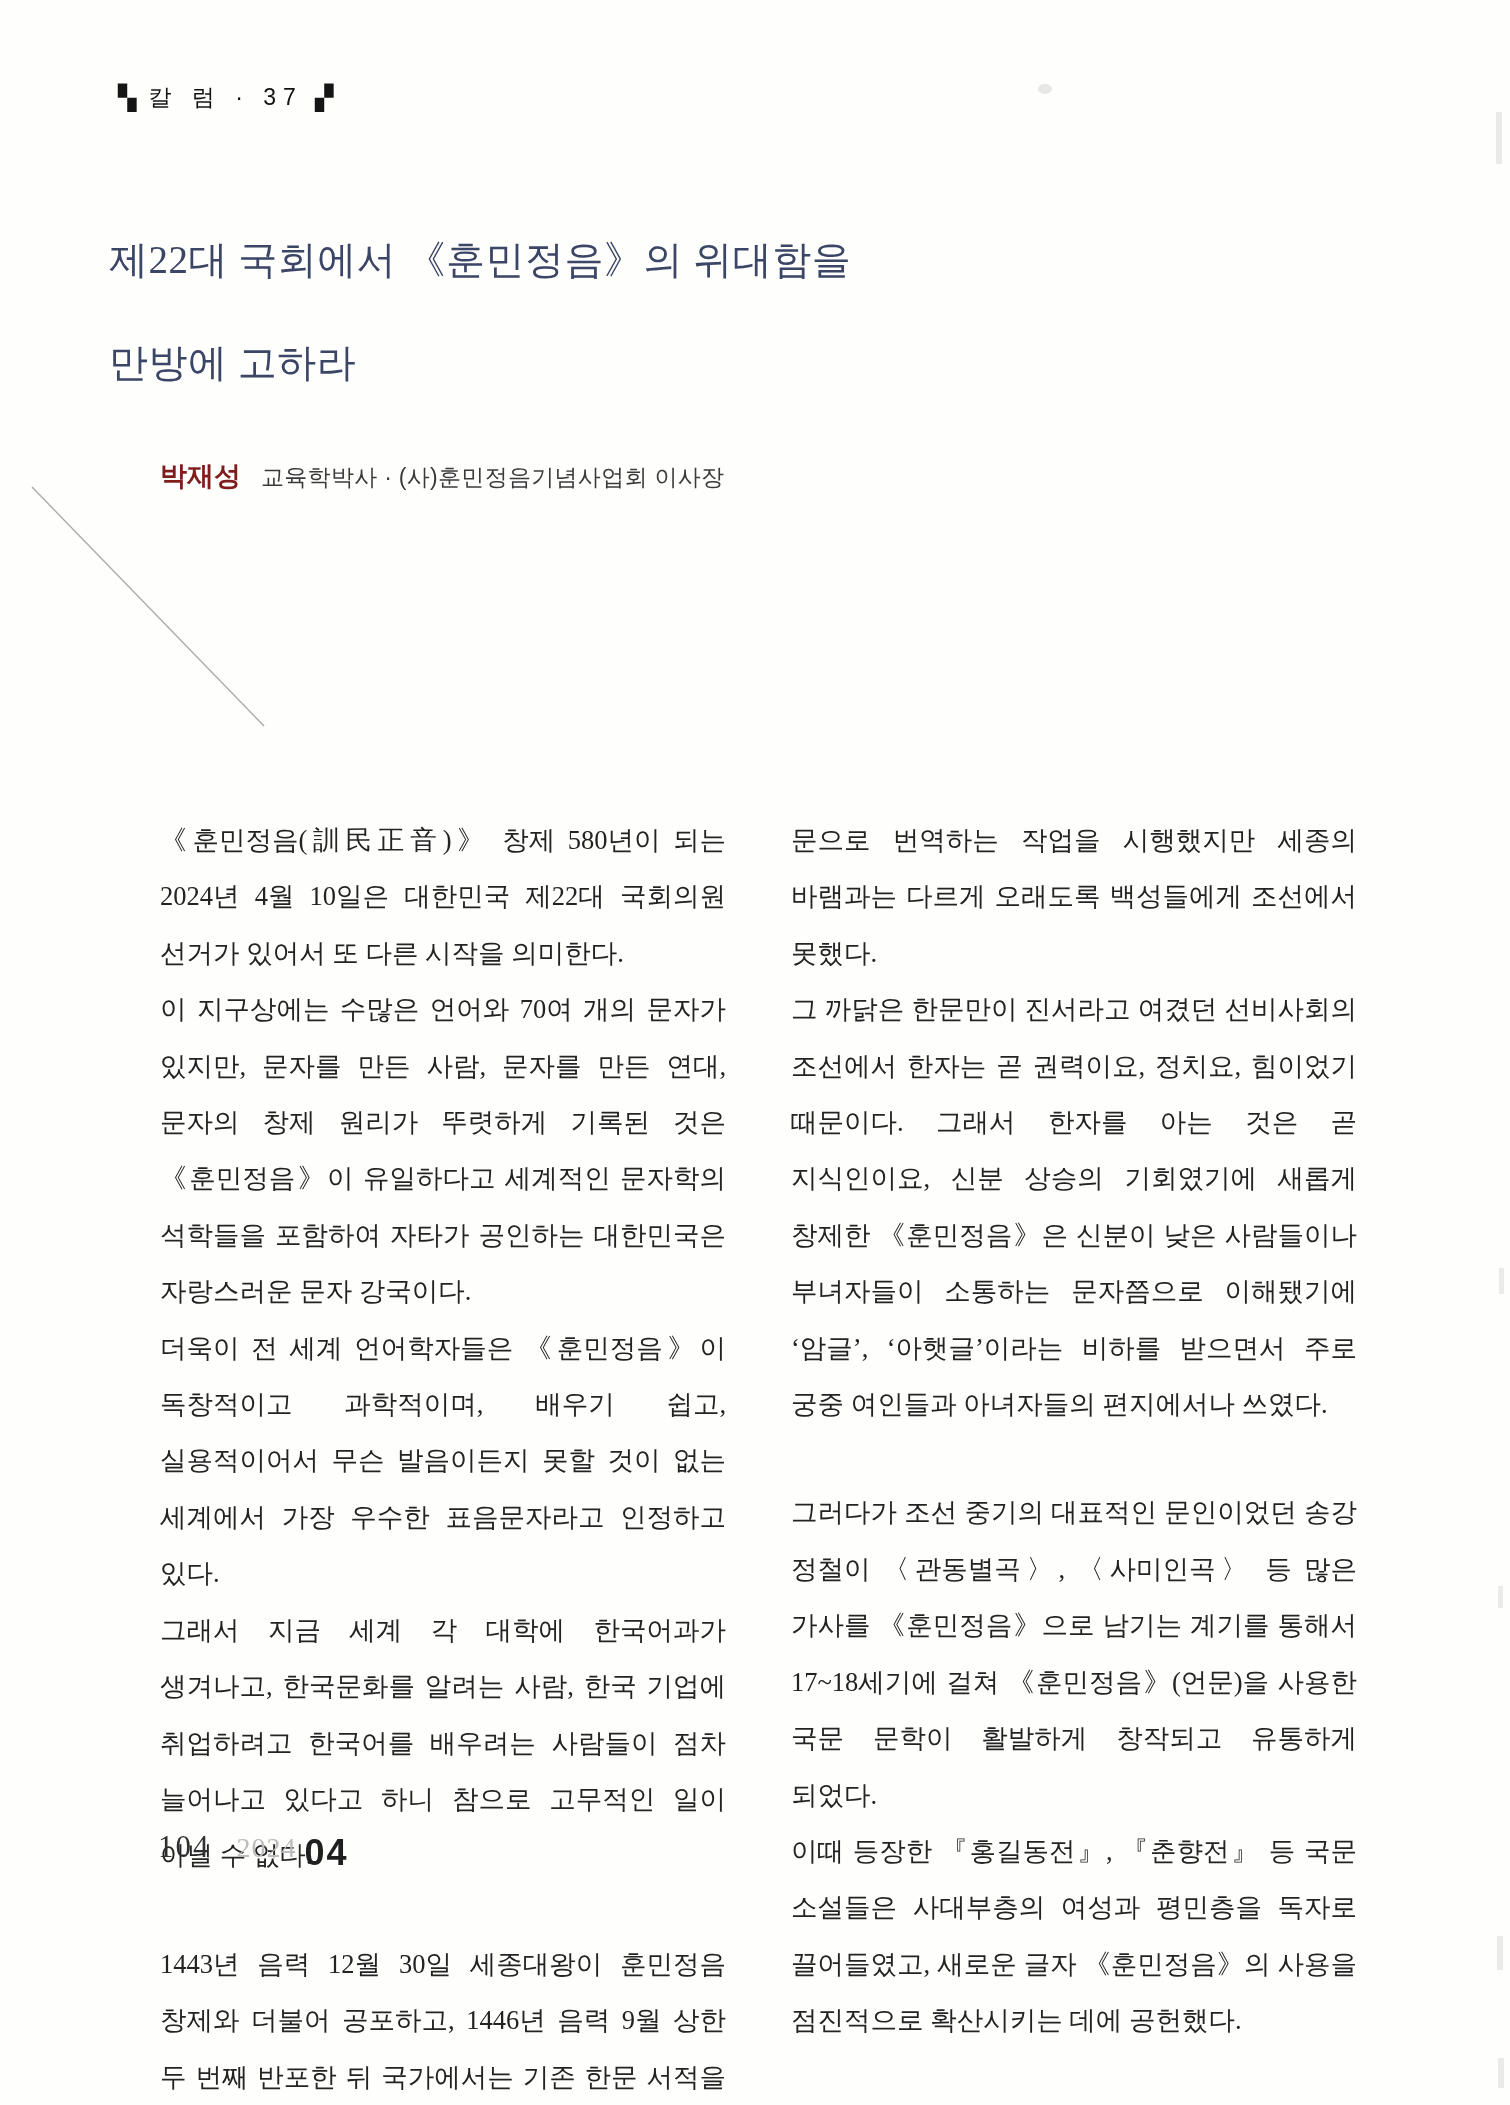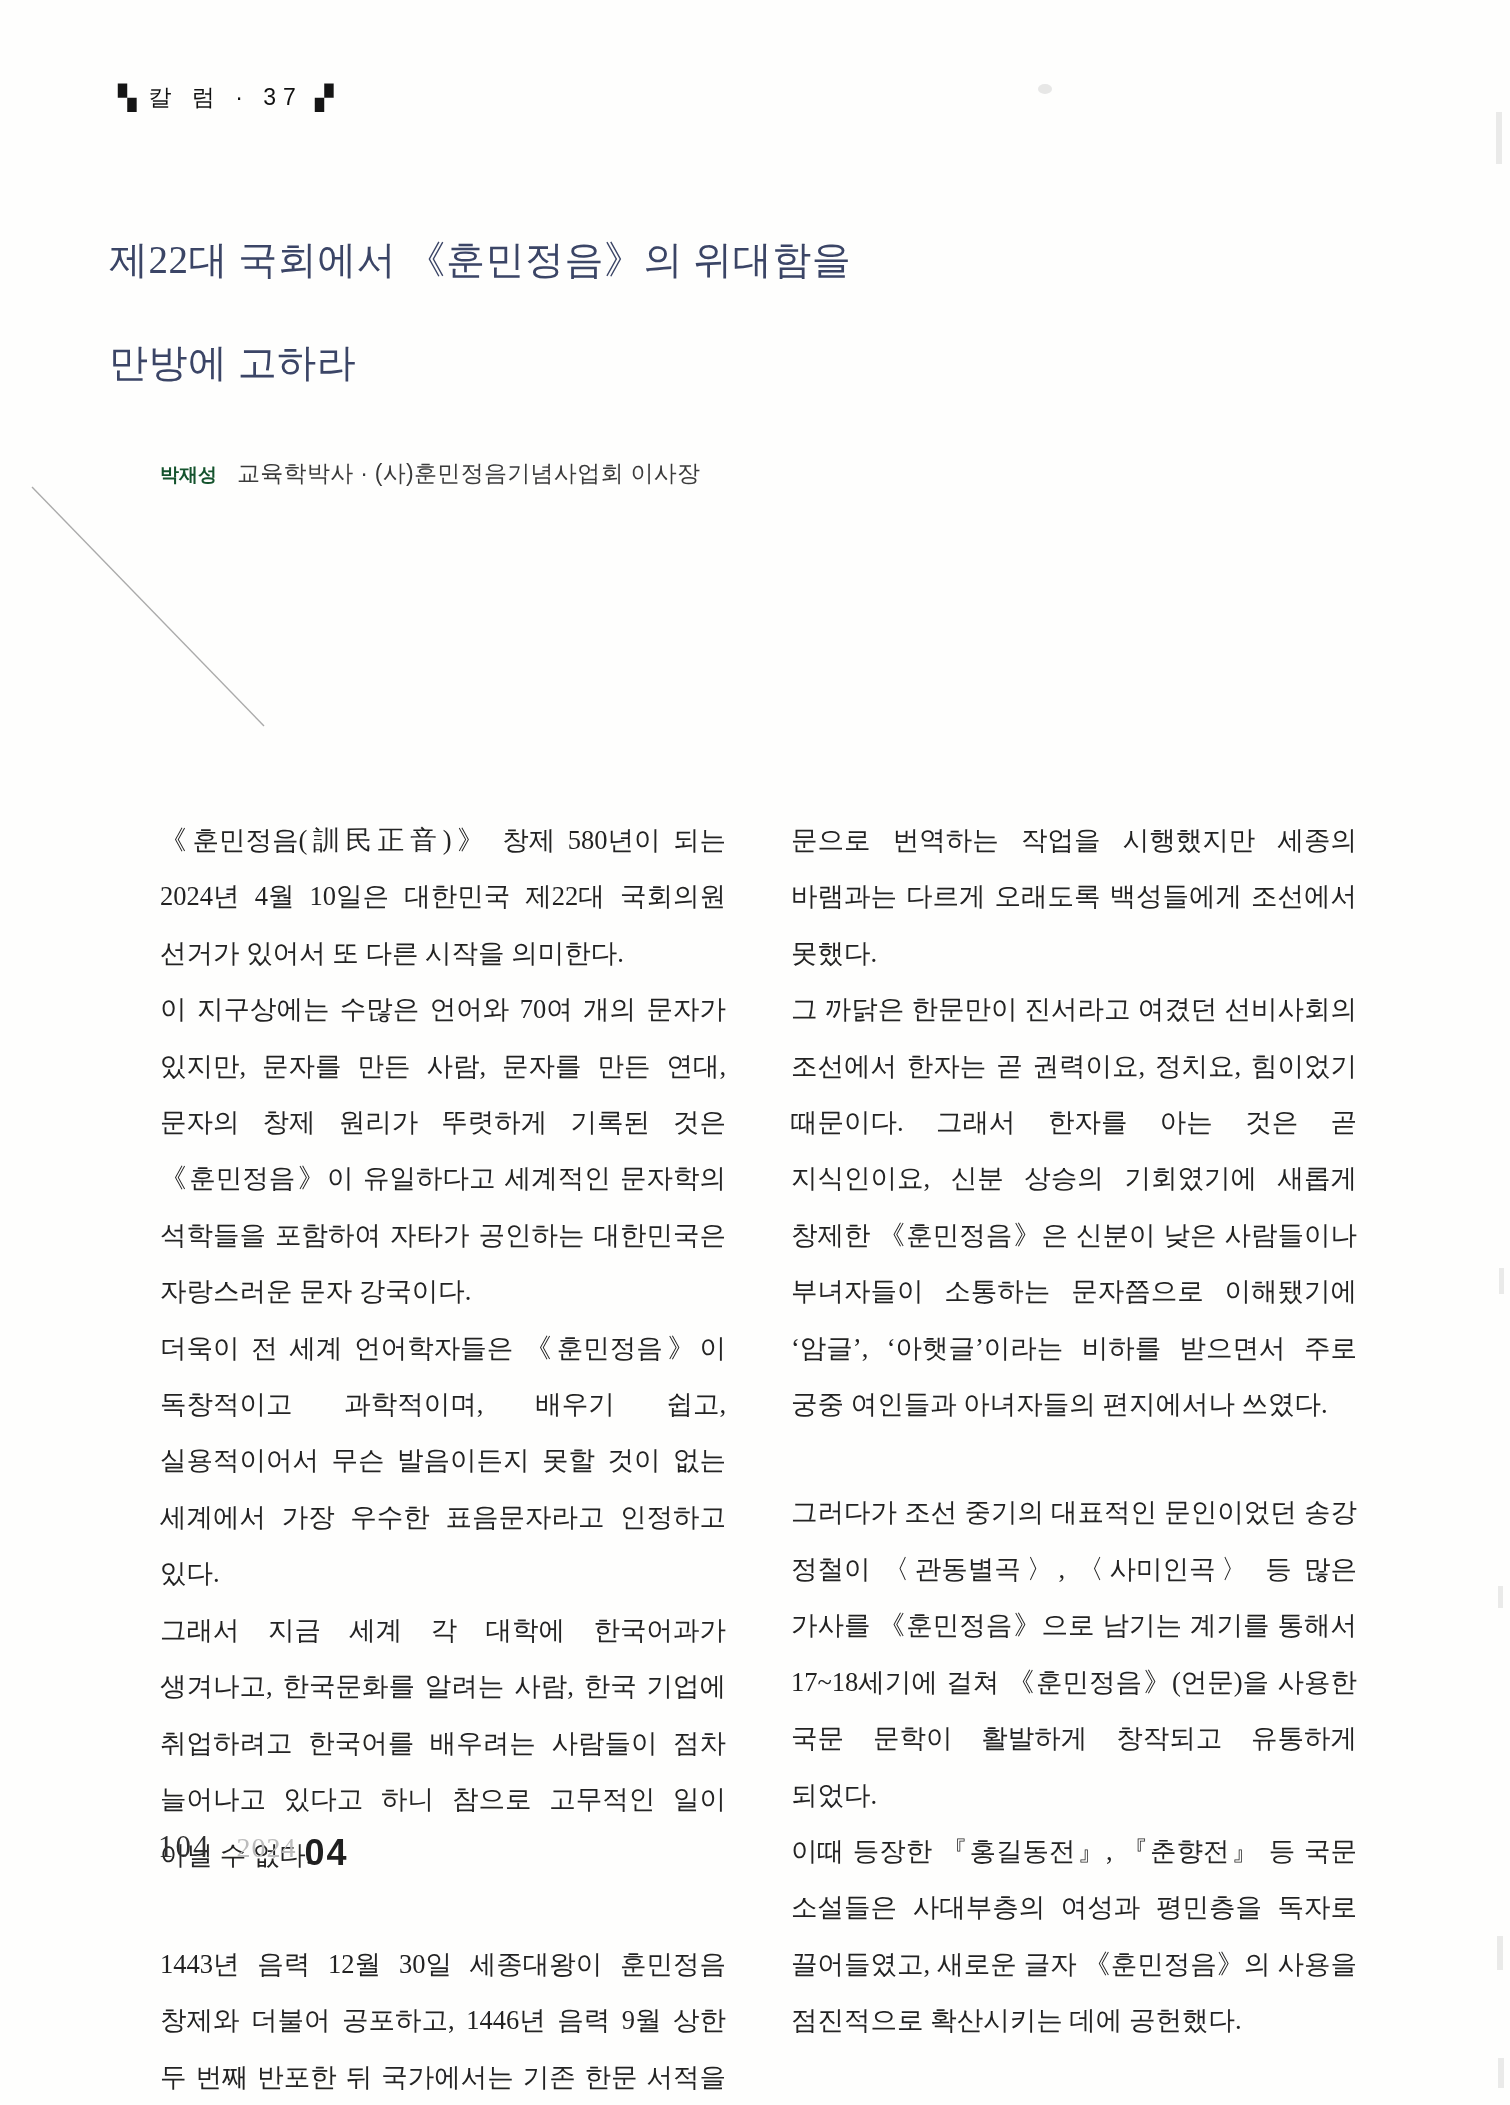--- a/index.html
+++ b/index.html
@@ -21,21 +21,21 @@
   .title{
     position:absolute;left:109px;top:208px;width:1050px;
     font-size:39px;line-height:103px;font-weight:500;letter-spacing:0.5px;
     color:#3b4566;
   }
   
   .byline{
     position:absolute;left:160px;top:458px;display:flex;align-items:baseline;gap:20px;
     font-family:"Liberation Sans","DejaVu Sans",sans-serif;
   }
-  .byline .name{font-size:19px;font-weight:bold;color:#14532d;}
+  .byline .name{font-size:27px;font-weight:bold;color:#7f1d1d;}
   .byline .affil{font-size:23px;color:#3a3a3a;letter-spacing:0.3px;}
   
   .artifact-svg{position:absolute;left:0;top:0;pointer-events:none;}
   .edge-mark{position:absolute;background:#d9d9d9;opacity:.55;}
   .smudge{position:absolute;background:#cfcfcf;opacity:.5;border-radius:50%;}
   
   .col{
     position:absolute;top:812px;width:566px;
     font-size:26.5px;line-height:56.4px;color:#232323;
     text-align:justify;word-break:keep-all;

